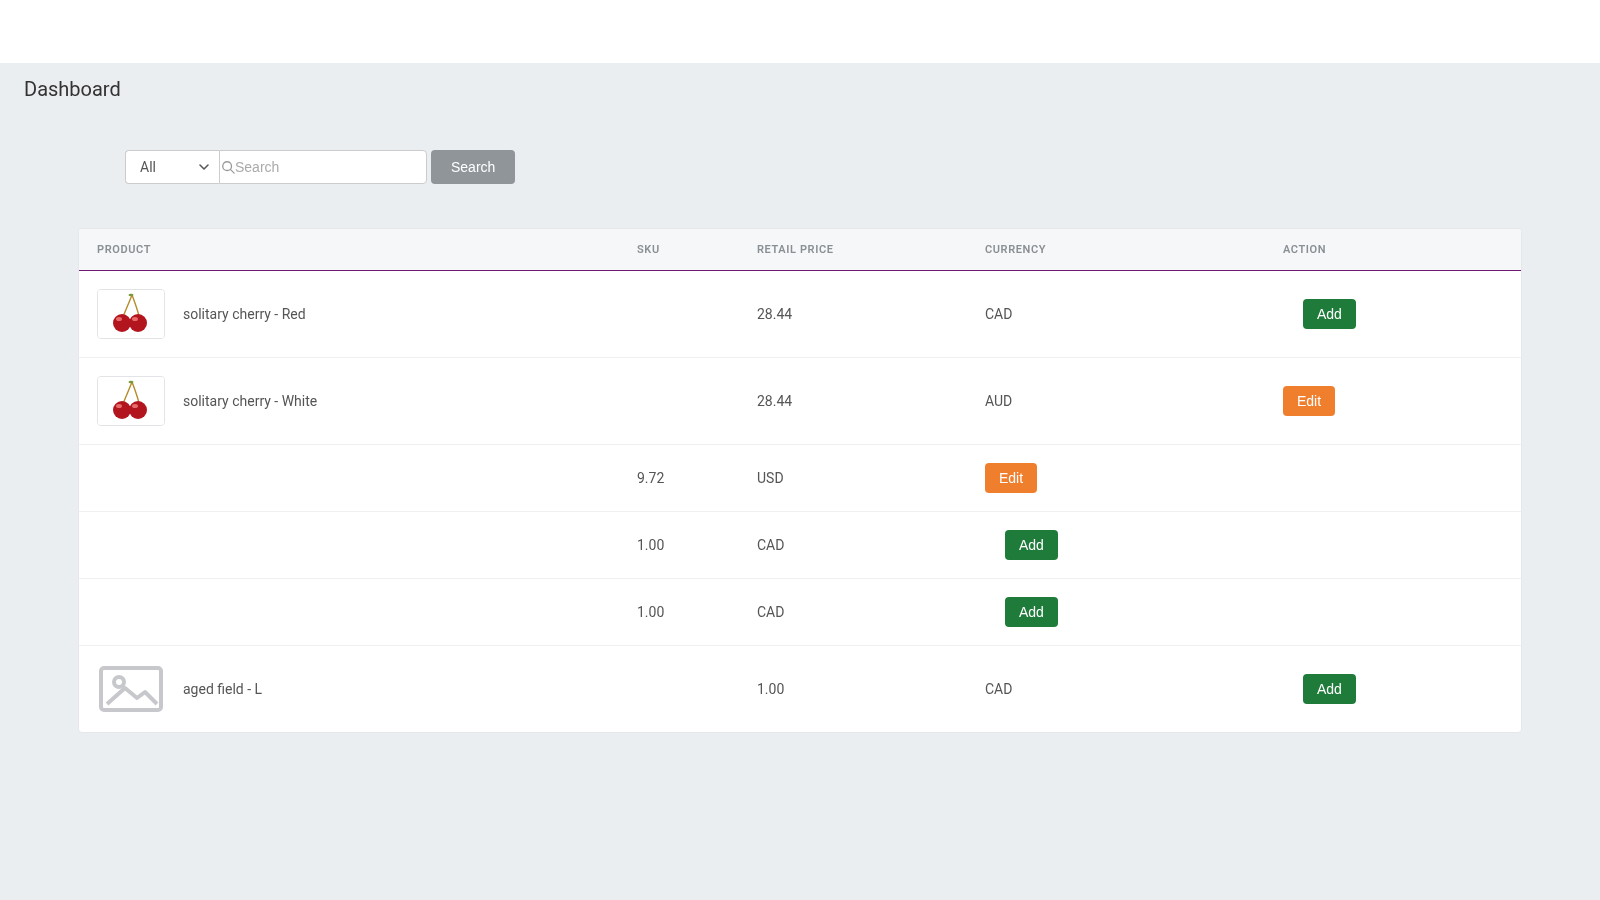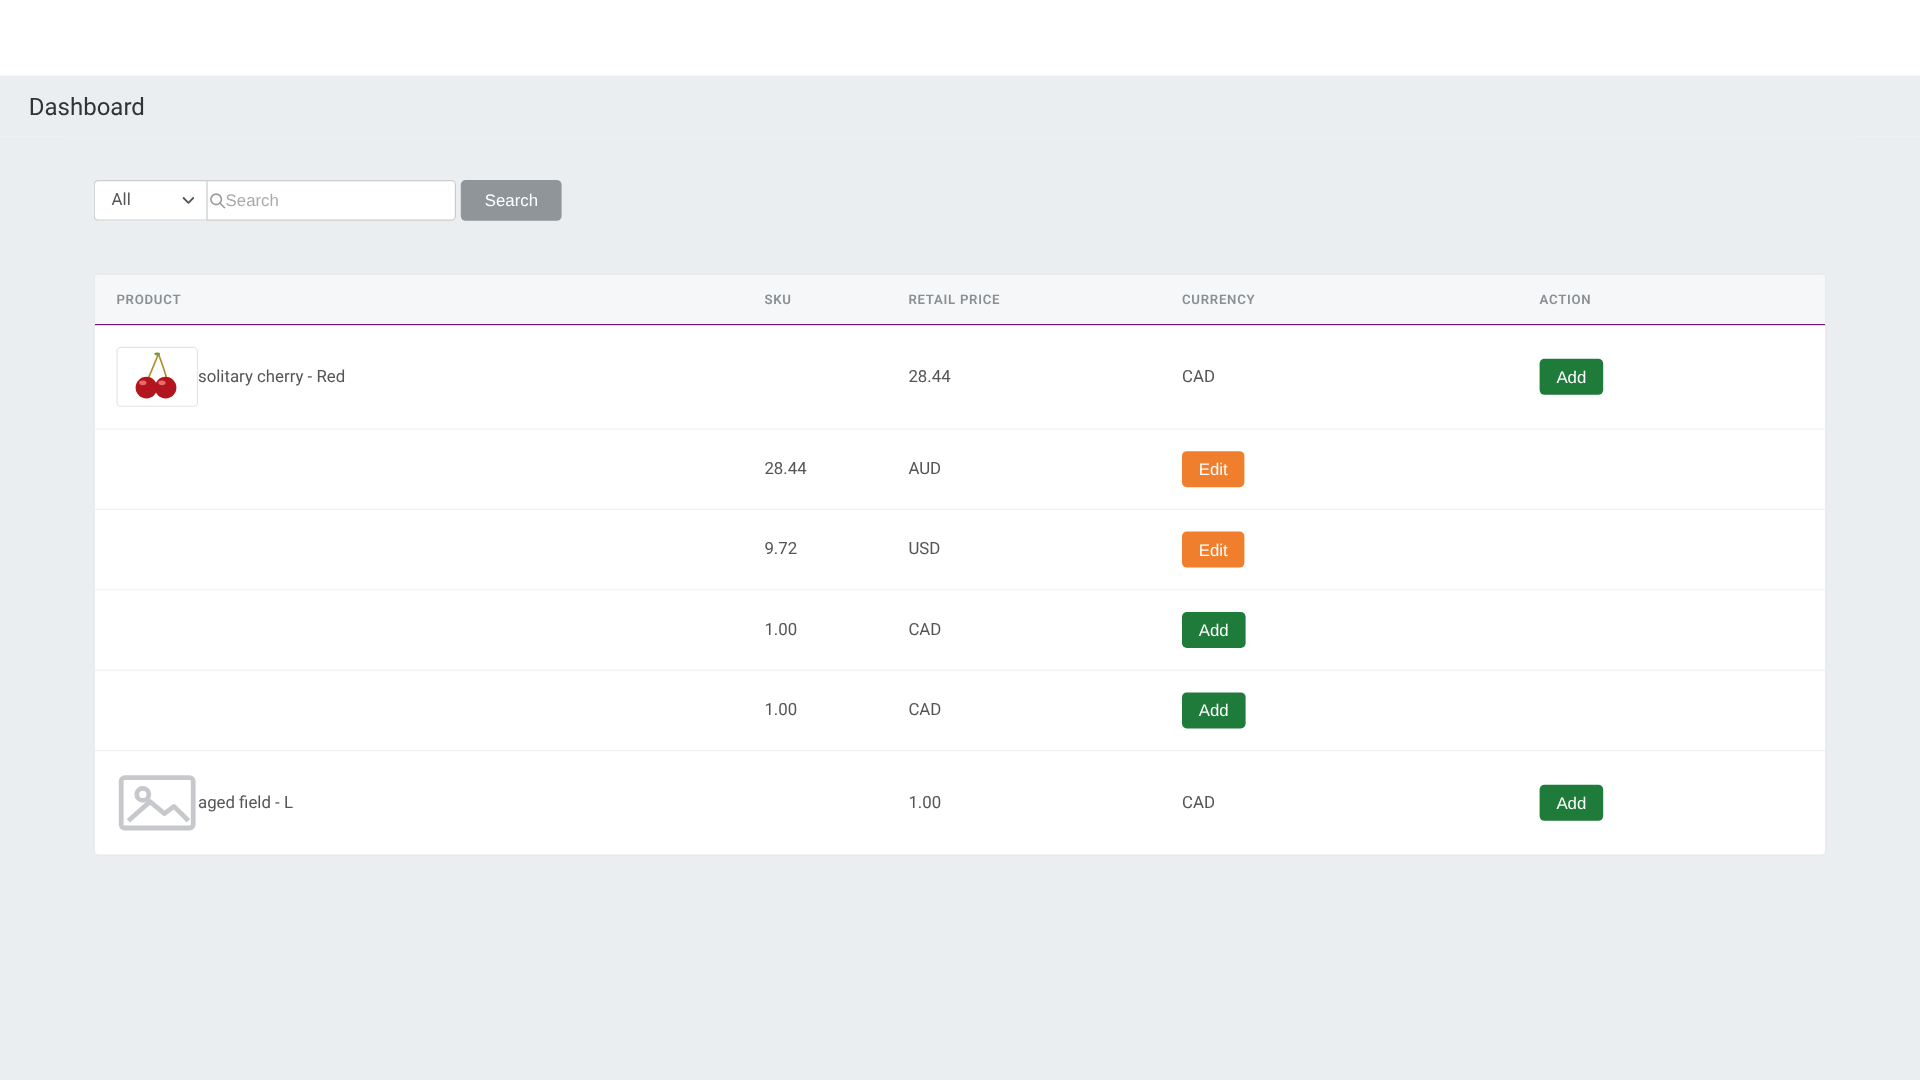--- a/index.html
+++ b/index.html
@@ -43,20 +43,21 @@
     border: 1px solid #ccc;
     border-right: none;
     border-radius: 4px 0 0 4px;
     background: #fff;
     display: flex;
     align-items: center;
     padding: 0 28px 0 14px;
     font-size: 14px;
     color: #555;
     cursor: pointer;
+    margin-left: 47px;
   }
   .select-wrap .chev {
     position: absolute;
     right: 10px;
     top: 50%;
     transform: translateY(-50%);
     width: 10px; height: 10px;
     pointer-events: none;
   }
   .select-wrap .chev svg { width: 10px; height: 10px; display:block; }
@@ -120,20 +121,21 @@
     padding: 18px 18px;
     border-bottom: 1px solid #eef0f2;
     font-size: 14px;
     color: #555;
   }
   .trow:last-child { border-bottom: none; }
   
   .pcell {
     display: flex;
     align-items: center;
+    gap: 18px;
   }
   .thumb {
     width: 68px;
     height: 50px;
     border-radius: 4px;
     display:flex; align-items:center; justify-content:center;
     flex-shrink: 0;
     overflow: hidden;
   }
   .thumb.bordered { border: 1px solid #e2e4e7; background:#fff; }
@@ -142,21 +144,21 @@
   
   .action-btn {
     border: none;
     border-radius: 4px;
     color: #fff;
     font-size: 14px;
     height: 30px;
     padding: 0 14px;
     cursor: pointer;
   }
-  .action-btn.add  { background: #1e7b3a; }
+  .action-btn.add  { background: #1e7b3a; margin-left: 20px; }
   .action-btn.edit { background: #f07f2d; }
 </style>
 </head>
 <body>
 
 <div class="top-blank"></div>
 
 <div class="header-bar">
   <h1>Dashboard</h1>
 </div>
@@ -204,20 +206,28 @@
       <span>solitary cherry - Red</span>
     </div>
     <div></div>
     <div>28.44</div>
     <div>CAD</div>
     <div>
       <button class="action-btn add">Add</button>
     </div>
           </div>
           <div class="trow">
+    <div class="pcell">
+      <div class="thumb bordered">
+        <svg width="68" height="50">
+                  <use href="#thumb-cherry"></use>
+                </svg>
+      </div>
+      <span>solitary cherry - White</span>
+    </div>
     <div></div>
     <div>28.44</div>
     <div>AUD</div>
     <div>
       <button class="action-btn edit">Edit</button>
     </div>
           </div>
           <div class="trow">
     <div></div>
     <div>9.72</div>

